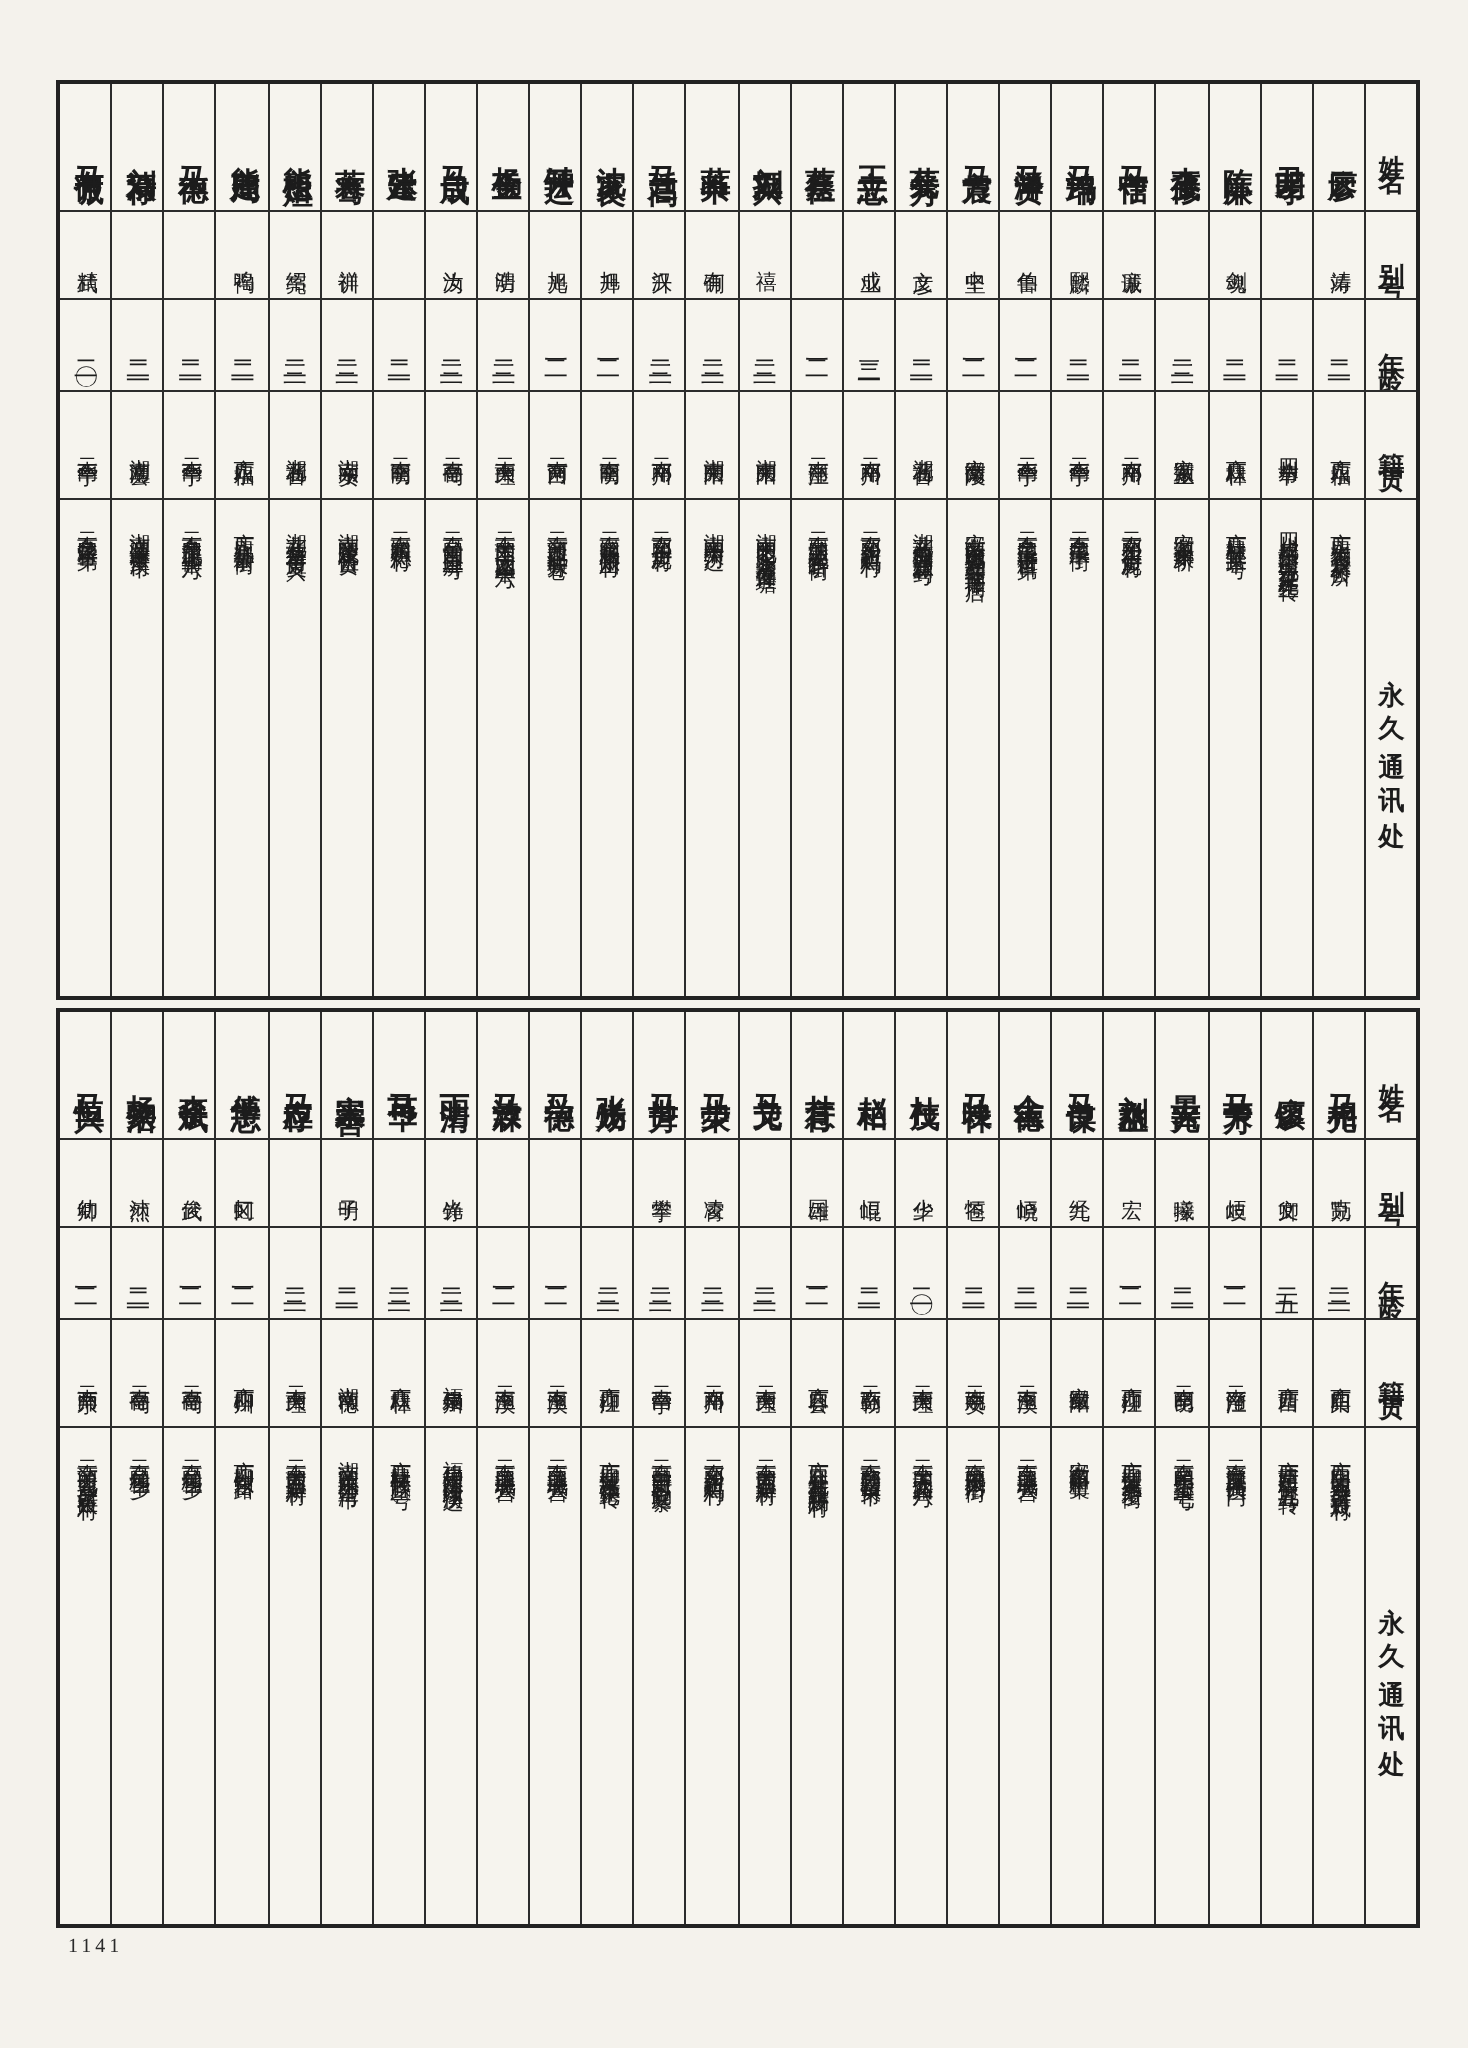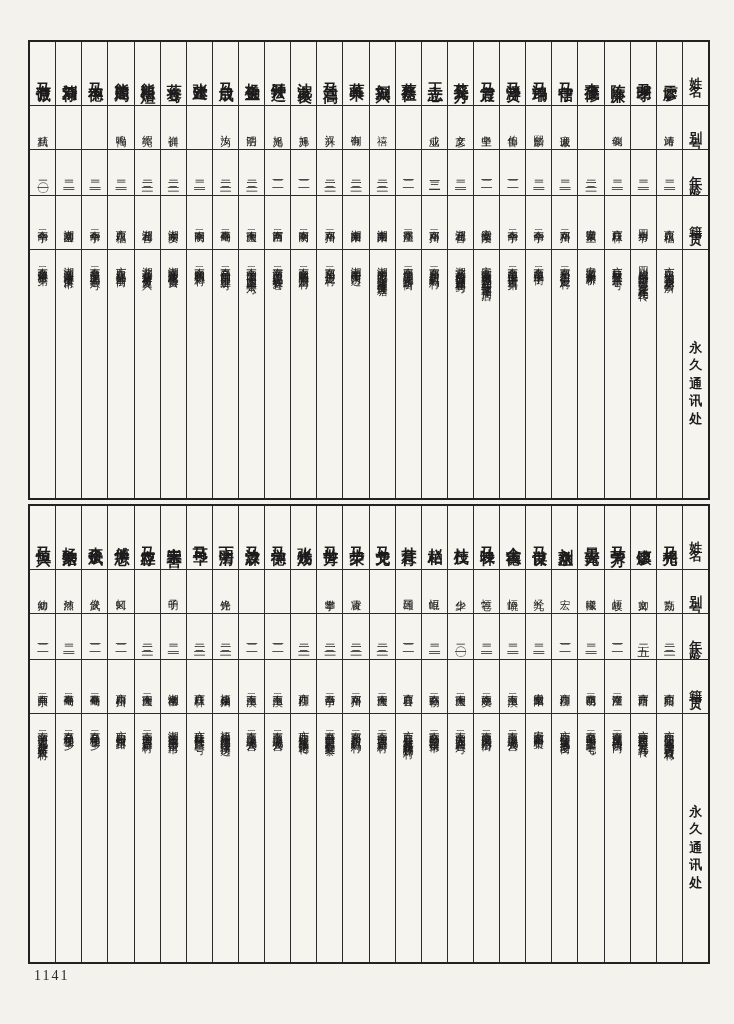--- a/index.html
+++ b/index.html
@@ -27,21 +27,21 @@
   .r-address{flex:1;border-bottom:none;align-items:flex-start;padding-top:8px;}
   .vtext{writing-mode:vertical-rl;text-orientation:upright;line-height:1.05;}
   .r-name .vtext{font-size:15px;font-weight:700;letter-spacing:2px;}
   .r-alias .vtext{font-size:10.5px;letter-spacing:1px;}
   .r-age .vtext{font-size:12px;letter-spacing:2px;}
   .r-origin .vtext{font-size:10.5px;letter-spacing:1px;}
   .r-address .vtext{font-size:10.5px;letter-spacing:1.5px;}
   .hdr .vtext{font-size:13px;font-weight:700;letter-spacing:7px;}
   .hdr.r-address{align-items:center;padding-top:0;}
   .hdr.r-address .vtext{letter-spacing:18px;}
-  .page-num{position:absolute;left:34px;top:968px;font-size:14px;letter-spacing:2px;color:#2a2a2a;text-align:center;}
+  .page-num{position:absolute;left:34px;top:968px;font-size:10px;letter-spacing:2px;color:#2a2a2a;text-align:center;}
 </style>
 </head>
 <body>
 
 <div class="sheet">
   <div class="dtable" id="table-top">
       <div class="col">
         <div class="cell r-name hdr">
           <span class="vtext">姓名</span>
         </div>

